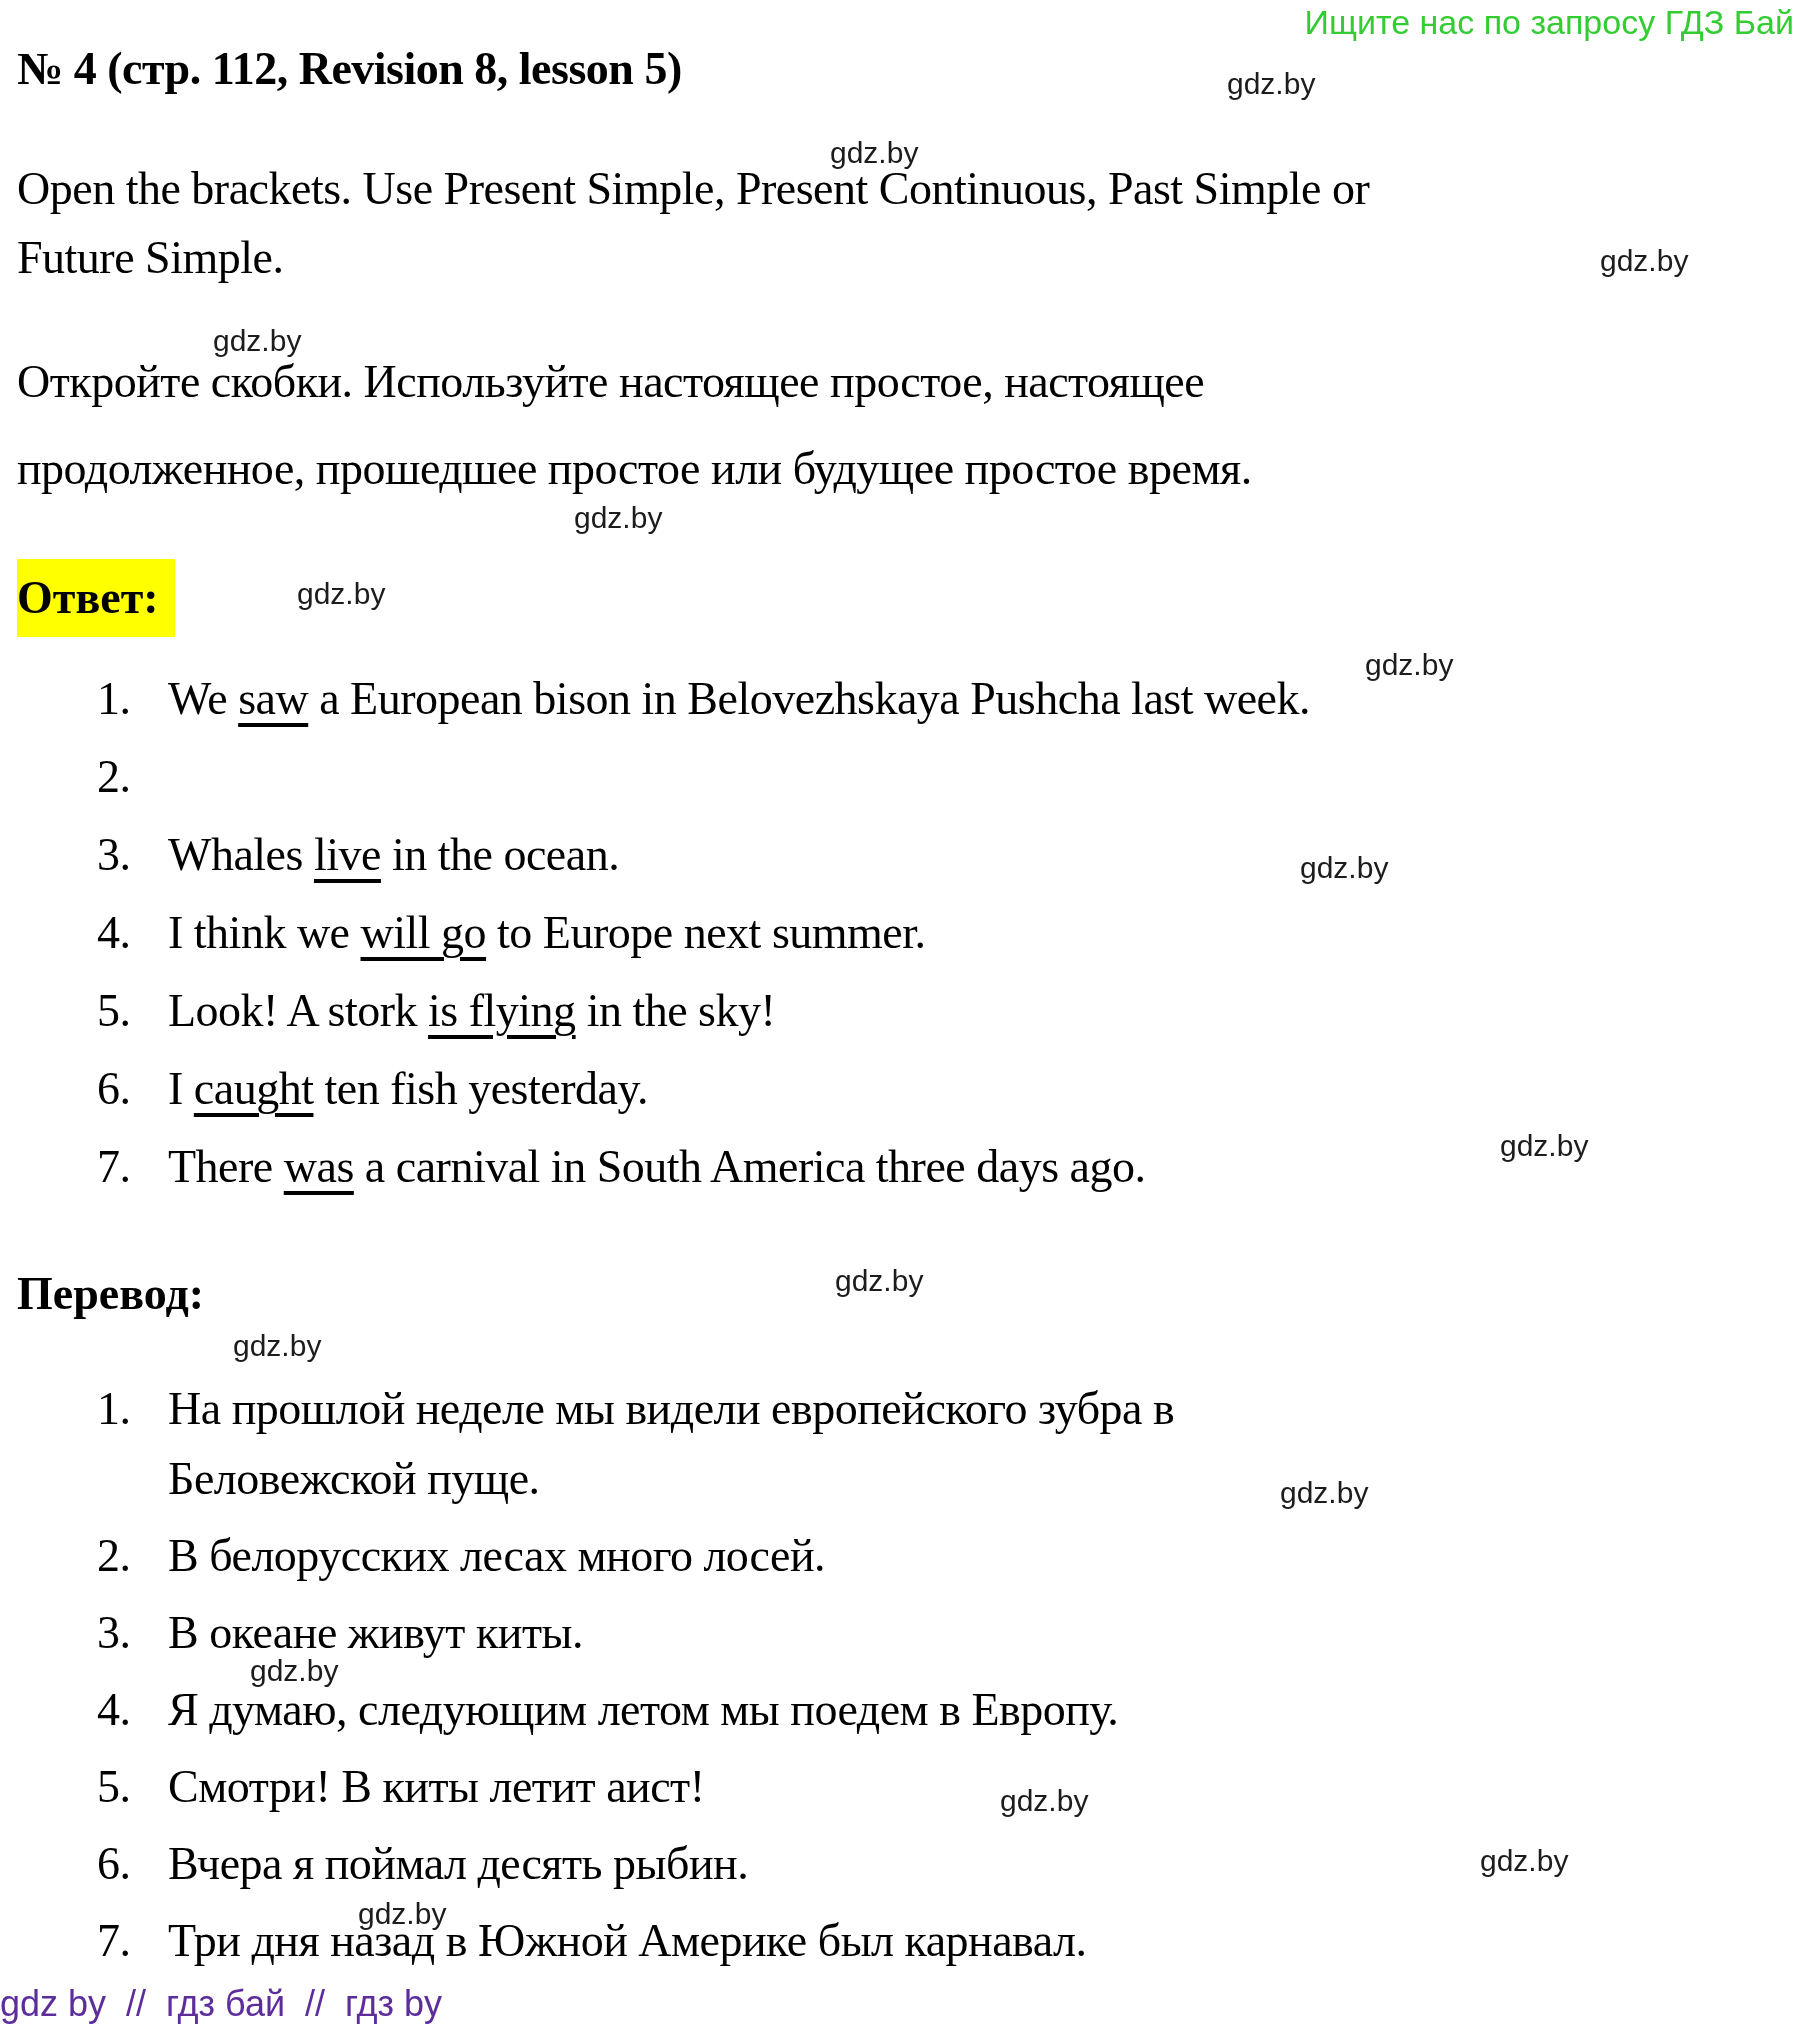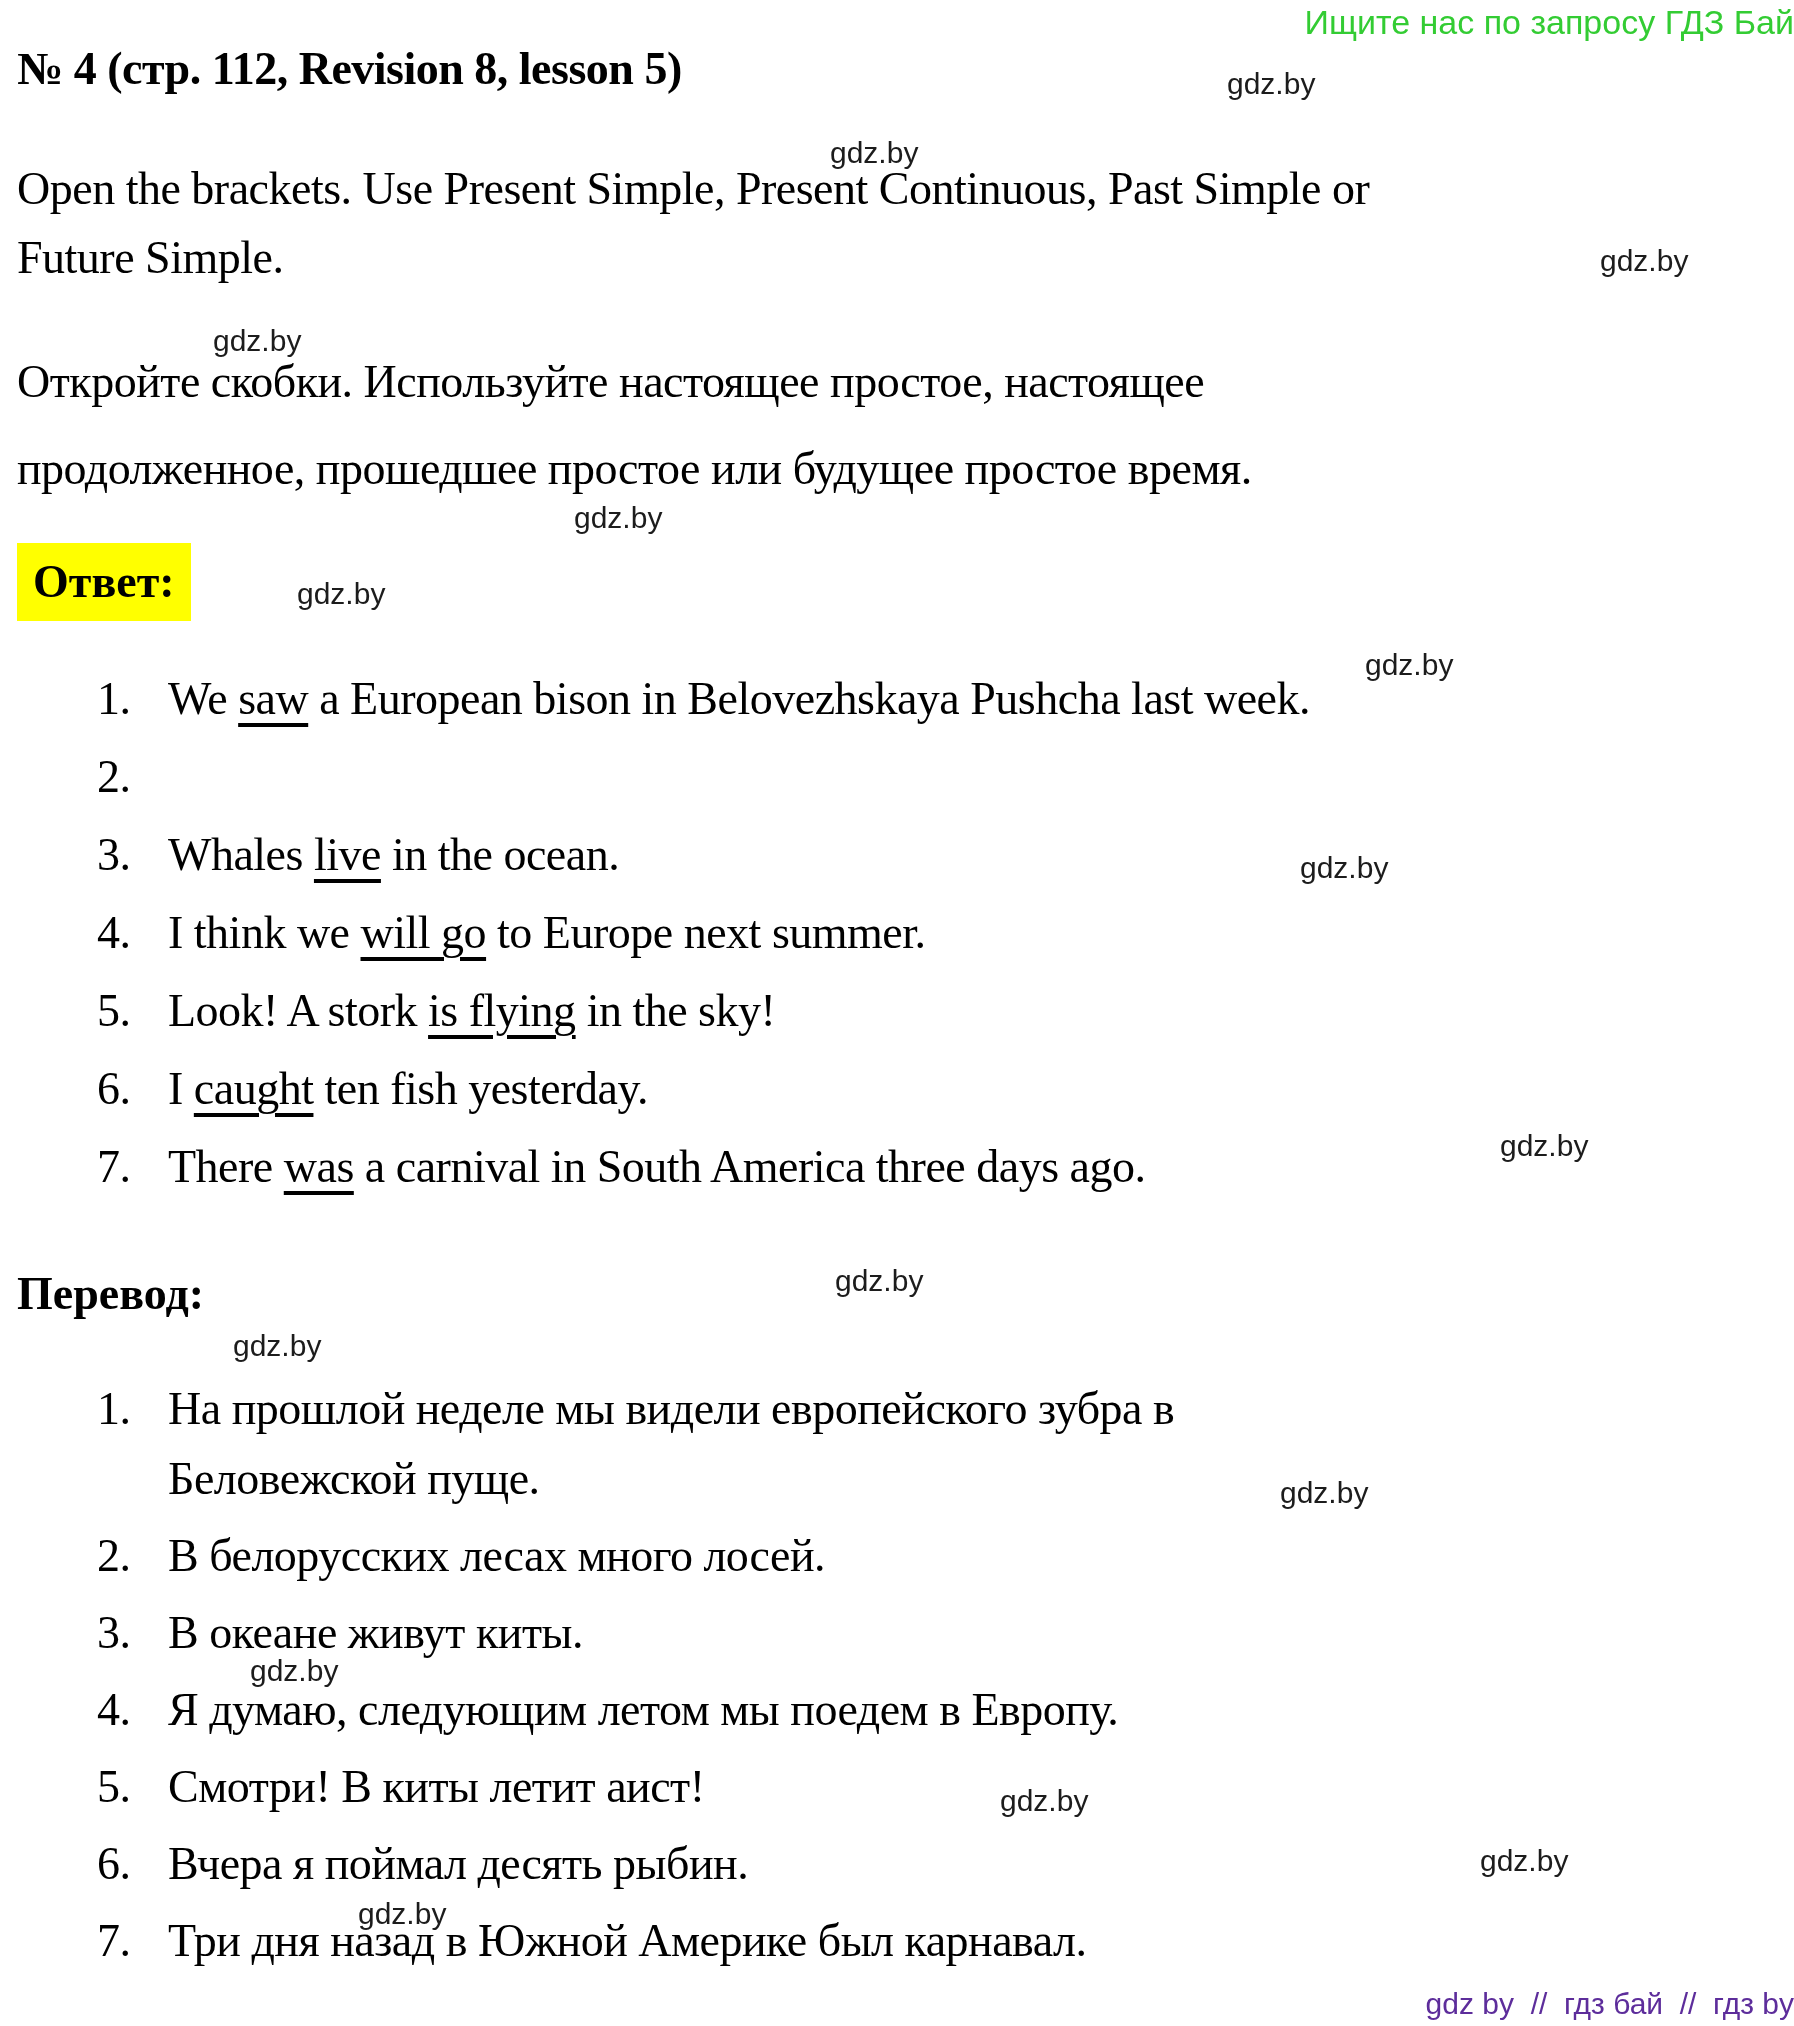--- a/index.html
+++ b/index.html
@@ -42,25 +42,25 @@
   }
   .task-ru{
     position:absolute;
     top:338px;left:17px;width:1770px;
     font-size:46px;line-height:87px;
     letter-spacing:-0.5px;
     white-space:pre-line;
   }
   .answer-label{
     position:absolute;
-    top:543px;left:17px;
+    top:559px;left:17px;
     background:var(--yellow);
     font-size:46px;line-height:64px;
     font-weight:bold;
-    padding:7px 16px 7px 16px;
+    padding:7px 16px 7px 0;
   }
   .section-label{
     position:absolute;
     top:1252px;left:17px;
     font-size:46px;line-height:60px;
     font-weight:bold;
     margin-top:12px;
   }
   .list{
     position:absolute;
@@ -90,23 +90,23 @@
   .wm{
     position:absolute;
     font-family:"Liberation Sans","DejaVu Sans",sans-serif;
     font-size:30px;line-height:30px;
     color:var(--wm);
     white-space:nowrap;
   }
   .footer{
     position:absolute;
     top:1985px;left:0;width:100%;
-    text-align:right;
+    text-align:left;
     font-family:"Liberation Sans","DejaVu Sans",sans-serif;
-    font-size:30px;line-height:38px;
+    font-size:36px;line-height:38px;
     color:var(--purple);
     white-space:pre;
   }
 </style>
 </head>
 <body>
 
 <div class="page">
 
   <div class="promo">Ищите нас по запросу ГДЗ Бай</div>

